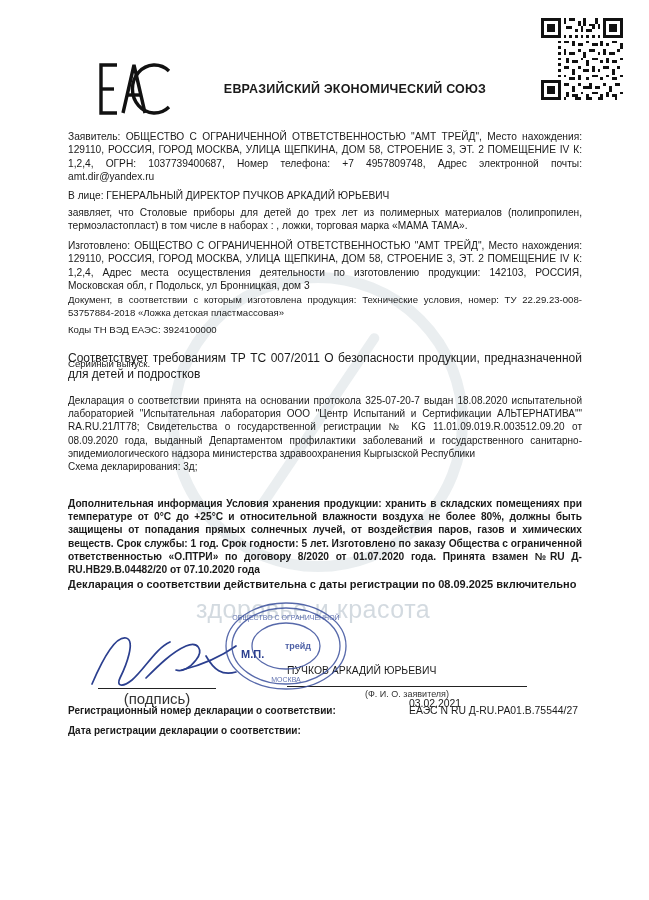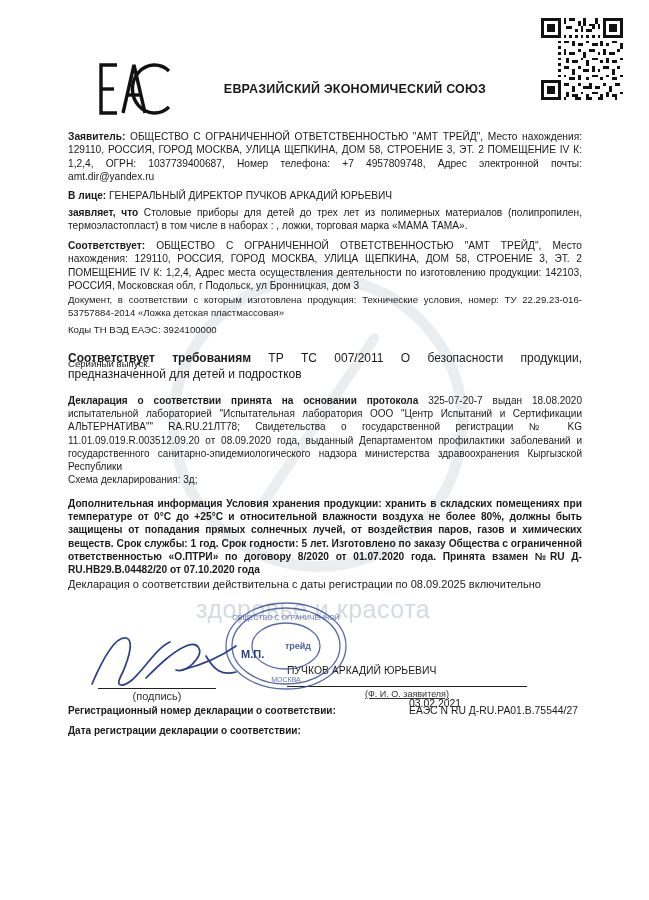--- a/index.html
+++ b/index.html
@@ -108,39 +108,39 @@
   .b-applicant { top: 130px; }
   .b-person    { top: 189px; }
   .b-declares  { top: 206px; }
   .b-maker     { top: 239px; }
   .b-doc       { top: 294px; font-size: 9.6px; line-height: 12.6px; }
   .b-codes     { top: 323px; font-size: 9.6px; }
   .b-serial    { top: 357px; font-size: 9.6px; }
   .b-conform   { top: 350px; font-size: 12px; line-height: 16px; }
   .b-protocol  { top: 394px; font-size: 10px; line-height: 13.2px; }
   .b-extra     { top: 497px; font-size: 10.2px; line-height: 13.2px; font-weight: bold; }
-  .b-valid     { top: 578px; font-size: 11px; font-weight: normal; }
-
-  b.strong { font-weight: bold; }
+  .b-valid     { top: 578px; font-size: 11px; font-weight: bold; }
+
+  b.strong { font-weight: normal; }
 
   
   .sig-line {
     position: absolute;
     left: 98px;
     top: 688px;
     width: 118px;
     border-top: 1px solid #222;
   }
   .sig-caption {
     position: absolute;
     left: 98px;
     top: 690px;
     width: 118px;
     text-align: center;
-    font-size: 11px;
+    font-size: 15px;
     color: #333;
   }
   .sig-name {
     position: absolute;
     left: 287px;
     top: 665px;
     font-size: 10.4px;
     font-weight: normal;
   }
   .sig-name-line {
@@ -151,21 +151,20 @@
     border-top: 1px solid #222;
   }
   .sig-name-caption {
     position: absolute;
     left: 287px;
     top: 689px;
     width: 240px;
     text-align: center;
     font-size: 9px;
     color: #333;
-    text-decoration: underline;
   }
 
   .reg-row {
     position: absolute;
     left: 68px;
     font-size: 10px;
     font-weight: bold;
   }
   .reg-row.r1 { top: 705px; }
   .reg-row.r2 { top: 725px; }
@@ -356,24 +355,24 @@
 
   <div class="block b-declares">
     <b class="strong">заявляет, что</b><span>  Столовые приборы для детей до трех лет из полимерных материалов (полипропилен, термоэластопласт) в том числе в наборах : , ложки, торговая марка «МАМА ТАМА».</span>
   </div>
 
   <div class="block b-person">
     <b class="strong">В лице:</b><span> ГЕНЕРАЛЬНЫЙ ДИРЕКТОР ПУЧКОВ АРКАДИЙ ЮРЬЕВИЧ</span>
   </div>
 
   <div class="block b-maker">
-    <b class="strong">Соответствует:</b><span> ОБЩЕСТВО С ОГРАНИЧЕННОЙ ОТВЕТСТВЕННОСТЬЮ "АМТ ТРЕЙД", Место нахождения: 129110, РОССИЯ, ГОРОД МОСКВА, УЛИЦА ЩЕПКИНА, ДОМ 58, СТРОЕНИЕ 3, ЭТ. 2 ПОМЕЩЕНИЕ IV К: 1,2,4, Адрес места осуществления деятельности по изготовлению продукции: 142103, РОССИЯ, Московская обл, г Подольск, ул Бронницкая, дом 3</span>
-  </div>
-
-  <div class="block b-doc">Документ, в соответствии с которым изготовлена продукция: Технические условия, номер: ТУ 22.29.23-016-53757884-2014 «Ложка детская пластмассовая»</div>
+    <b class="strong">Изготовлено:</b><span> ОБЩЕСТВО С ОГРАНИЧЕННОЙ ОТВЕТСТВЕННОСТЬЮ "АМТ ТРЕЙД", Место нахождения: 129110, РОССИЯ, ГОРОД МОСКВА, УЛИЦА ЩЕПКИНА, ДОМ 58, СТРОЕНИЕ 3, ЭТ. 2 ПОМЕЩЕНИЕ IV К: 1,2,4, Адрес места осуществления деятельности по изготовлению продукции: 142103, РОССИЯ, Московская обл, г Подольск, ул Бронницкая, дом 3</span>
+  </div>
+
+  <div class="block b-doc">Документ, в соответствии с которым изготовлена продукция: Технические условия, номер: ТУ 22.29.23-008-53757884-2018 «Ложка детская пластмассовая»</div>
   <div class="block b-codes">Коды ТН ВЭД ЕАЭС: 3924100000</div>
   <div class="block b-serial">Серийный выпуск.</div>
 
   <div class="block b-conform">
     <b class="strong">Соответствует требованиям</b><span>  ТР ТС 007/2011 О безопасности продукции, предназначенной для детей и подростков</span>
   </div>
 
   <div class="block b-protocol">
     <b class="strong">Декларация о соответствии принята на основании протокола</b><span> 325-07-20-7 выдан 18.08.2020 испытательной лабораторией "Испытательная лаборатория ООО "Центр Испытаний и Сертификации АЛЬТЕРНАТИВА"" RA.RU.21ЛТ78; Свидетельства о государственной регистрации № KG 11.01.09.019.R.003512.09.20 от 08.09.2020 года, выданный Департаментом профилактики заболеваний и государственного санитарно-эпидемиологического надзора министерства здравоохранения Кыргызской Республики</span>
     <div>Схема декларирования: 3д;</div>

